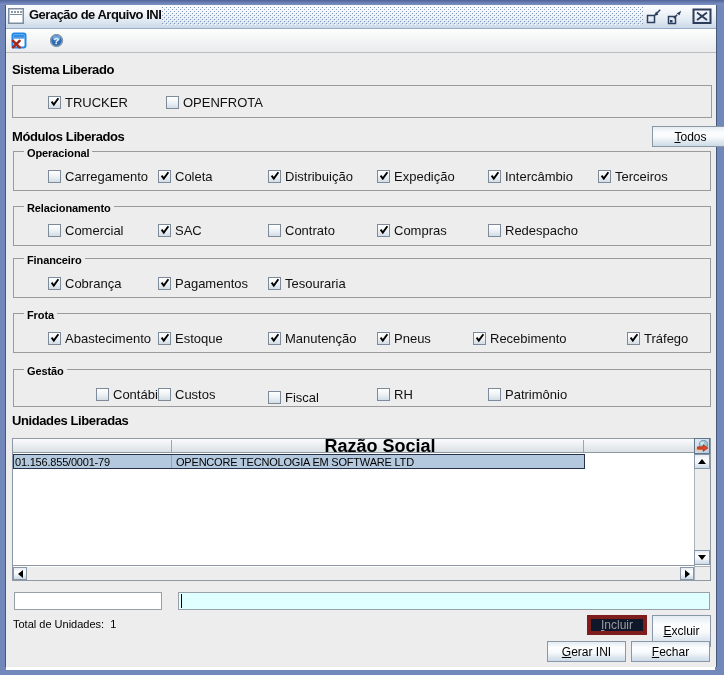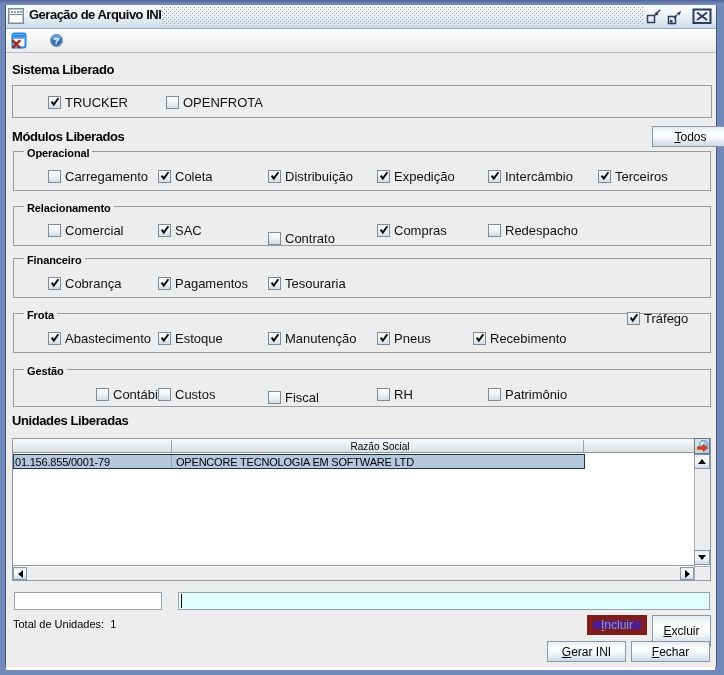--- a/index.html
+++ b/index.html
@@ -13,21 +13,21 @@
 #bumps{left:162px;top:7px;width:481px;height:18px;}
 #title{left:29px;top:7px;font-size:13px;font-weight:bold;color:#0a0a0a;letter-spacing:-0.5px;}
 .glabel{font-size:13px;font-weight:bold;color:#000;letter-spacing:-0.4px;}
 .gbox{border:1px solid #9b9b9b;background:#ededee;}
 .sgtitle{font-size:11px;font-weight:bold;color:#000;background:#ededee;padding:0 3px;line-height:11px;letter-spacing:-0.1px;}
 .ck{display:flex;align-items:center;gap:4px;font-size:13px;color:#111;}
 .box{width:11px;height:11px;border:1px solid #7d8a9a;background:linear-gradient(180deg,#ffffff 0%,#eef2f5 50%,#d3dde5 100%);position:relative;flex:none;}
 .box svg{position:absolute;left:0px;top:-1px;overflow:visible;}
 .btn{box-sizing:border-box;border:1px solid #8997a6;background:linear-gradient(180deg,#e4ecf3 0%,#fcfdfe 30%,#f7fafc 55%,#e2eaf1 75%,#ccdae7 100%);font-size:12px;color:#000;display:flex;align-items:center;justify-content:center;}
 .btn u{text-decoration:underline;}
-.btn.dis{background:#4c1d95;border:6px solid #7f1d1d;color:#999b9e;}
+.btn.dis{background:#0f172a;border:4px solid #7f1d1d;color:#999b9e;}
 .fld{box-sizing:border-box;border:1px solid #98a0aa;background:#fff;}
 </style>
 </head>
 <body>
 <div id="win">
 
   <div class="abs" style="left:0;top:0;width:724px;height:5px;background:linear-gradient(180deg,#51659b,#7e93c5);"></div>
   <div class="abs" style="left:0;top:5px;width:5px;height:665px;background:#7287ba;"></div>
   <div class="abs" style="left:717px;top:5px;width:7px;height:665px;background:#7287ba;"></div>
   <div class="abs" style="left:0;top:670px;width:724px;height:5px;background:#7287ba;"></div>
@@ -149,21 +149,21 @@
         </svg>
       </span>Terceiros</div>
   <div class="abs gbox" style="left:13px;top:206px;width:696px;height:38px;"></div>
   <div class="abs sgtitle" style="left:24px;top:203px;text-align:center;">Relacionamento</div>
   <div class="abs ck" style="left:48px;top:223px;"><span class="box"></span>Comercial</div>
   <div class="abs ck" style="left:158px;top:223px;"><span class="box">
         <svg width="12" height="12">
           <path d="M2.6 5.6 L4.8 8.6 L9.4 2.2" fill="none" stroke="#000" stroke-width="1.9"></path>
         </svg>
       </span>SAC</div>
-  <div class="abs ck" style="left:268px;top:231px;text-align:center;"><span class="box"></span>Contrato</div>
+  <div class="abs ck" style="left:268px;top:223px;text-align:center;"><span class="box"></span>Contrato</div>
   <div class="abs ck" style="left:377px;top:223px;"><span class="box">
         <svg width="12" height="12">
           <path d="M2.6 5.6 L4.8 8.6 L9.4 2.2" fill="none" stroke="#000" stroke-width="1.9"></path>
         </svg>
       </span>Compras</div>
   <div class="abs ck" style="left:488px;top:223px;"><span class="box"></span>Redespacho</div>
   <div class="abs gbox" style="left:13px;top:258px;width:696px;height:38px;"></div>
   <div class="abs sgtitle" style="left:24px;top:255px;">Financeiro</div>
   <div class="abs ck" style="left:48px;top:276px;"><span class="box">
         <svg width="12" height="12">
@@ -200,39 +200,39 @@
   <div class="abs ck" style="left:377px;top:331px;"><span class="box">
         <svg width="12" height="12">
           <path d="M2.6 5.6 L4.8 8.6 L9.4 2.2" fill="none" stroke="#000" stroke-width="1.9"></path>
         </svg>
       </span>Pneus</div>
   <div class="abs ck" style="left:473px;top:331px;"><span class="box">
         <svg width="12" height="12">
           <path d="M2.6 5.6 L4.8 8.6 L9.4 2.2" fill="none" stroke="#000" stroke-width="1.9"></path>
         </svg>
       </span>Recebimento</div>
-  <div class="abs ck" style="left:595px;top:311px;padding-left:32px;"><span class="box">
+  <div class="abs ck" style="left:595px;top:331px;padding-left:32px;"><span class="box">
         <svg width="12" height="12">
           <path d="M2.6 5.6 L4.8 8.6 L9.4 2.2" fill="none" stroke="#000" stroke-width="1.9"></path>
         </svg>
       </span>Tráfego</div>
   <div class="abs gbox" style="left:13px;top:369px;width:696px;height:36px;"></div>
   <div class="abs sgtitle" style="left:24px;top:366px;">Gestão</div>
   <div class="abs ck" style="left:48px;top:387px;margin-left:48px;"><span class="box"></span>Contábil</div>
   <div class="abs ck" style="left:158px;top:387px;"><span class="box"></span>Custos</div>
   <div class="abs ck" style="left:268px;top:390px;"><span class="box"></span>Fiscal</div>
   <div class="abs ck" style="left:377px;top:387px;"><span class="box"></span>RH</div>
   <div class="abs ck" style="left:488px;top:387px;"><span class="box"></span>Patrimônio</div>
 
   <div class="abs glabel" style="left:12px;top:413px;">Unidades Liberadas</div>
 
   <div class="abs" style="left:12px;top:438px;width:699px;height:143px;border:1px solid #8e99a4;box-sizing:border-box;background:#ffffff;"></div>
 
   <div class="abs" style="left:13px;top:439px;width:682px;height:14px;background:linear-gradient(180deg,#fbfcfd,#e7ebee 60%,#dce1e5);border-bottom:1px solid #8e99a4;box-sizing:border-box;"></div>
-  <div class="abs" style="left:174px;top:440px;width:412px;height:13px;font-size:10px;color:#000;display:flex;align-items:center;justify-content:center;">Razão Social</div>
+  <div class="abs" style="left:174px;top:440px;width:412px;height:13px;font-size:18px;color:#000;display:flex;align-items:center;justify-content:center;font-weight:bold;">Razão Social</div>
   <div class="abs" style="left:171px;top:440px;width:1px;height:12px;background:#9aa5af;"></div>
   <div class="abs" style="left:583px;top:440px;width:1px;height:12px;background:#9aa5af;"></div>
 
   <div class="abs" style="left:13px;top:454px;width:572px;height:15px;background:#b4c9dd;border:1px solid #26314d;box-sizing:border-box;"></div>
   <div class="abs" style="left:15px;top:456px;font-size:11px;letter-spacing:-0.2px;color:#000;">01.156.855/0001-79</div>
   <div class="abs" style="left:176px;top:456px;font-size:11px;letter-spacing:-0.2px;color:#000;">OPENCORE TECNOLOGIA EM SOFTWARE LTD</div>
   <div class="abs" style="left:171px;top:455px;width:1px;height:13px;background:#8fa3b8;"></div>
 
   <div class="abs" style="left:13px;top:565px;width:682px;height:1px;background:#8e99a4;"></div>
 

